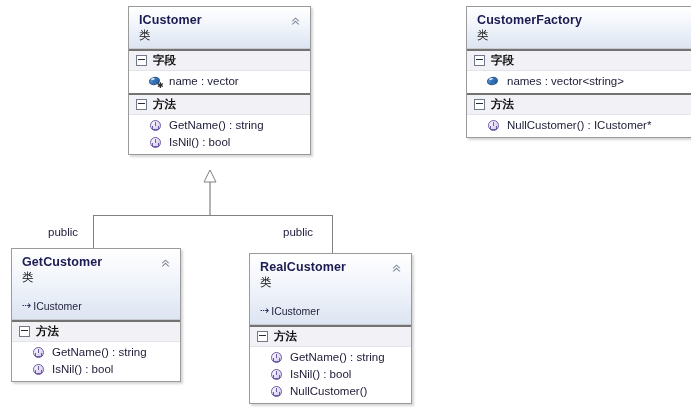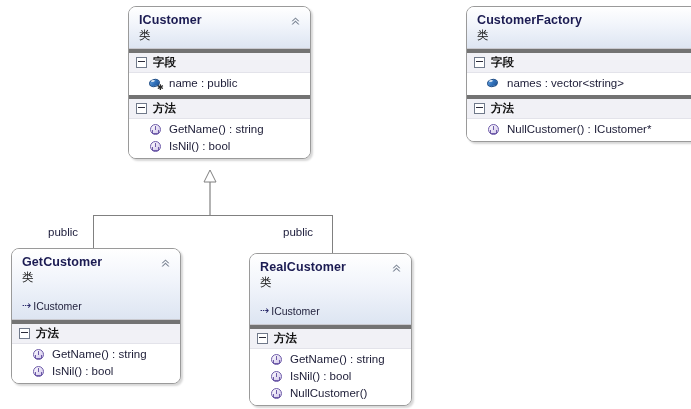--- a/index.html
+++ b/index.html
@@ -36,21 +36,21 @@
     color: #1b1b3a;
     font-family: "Liberation Sans", "DejaVu Sans", sans-serif;
     white-space: nowrap;
   }
 
   
   .class-box {
     position: absolute;
     background: #ffffff;
     border: 1px solid #9a9a9a;
-    border-radius: 8px;
+    border-radius: 0;
     box-shadow: 2px 2px 2px rgba(0,0,0,0.16);
     box-sizing: border-box;
     overflow: hidden;
   }
 
   .cb-header {
     position: relative;
     background: linear-gradient(to bottom, #ffffff 0%, #f2f5fb 42%, #dde5f2 100%);
     padding: 6px 9px 6px 10px;
     box-sizing: border-box;
@@ -96,21 +96,21 @@
   }
 
   .cb-sep {
     height: 1px;
     background: #c9c9cf;
     margin: 0;
   }
 
   .compartment-header {
     background: #f1f1f6;
-    border-top: 4px solid #737373;
+    border-top: 2px solid #737373;
     border-bottom: 1px solid #e3e3ea;
     padding: 2px 6px 3px 7px;
     display: flex;
     align-items: center;
     gap: 6px;
     box-sizing: border-box;
   }
   .expander {
     width: 9px;
     height: 9px;
@@ -267,21 +267,21 @@
       <span class="expander"></span>
       <span class="compartment-title">字段</span>
     </div>
     <div class="member-list">
       <div class="member-row">
         <span class="micon icon-field">
           <span class="disc"></span>
             <span class="glint"></span>
             <span class="mark">✱</span>
         </span>
-        <span class="member-text">name : public</span>
+        <span class="member-text">name : vector</span>
       </div>
     </div>
 
     <div class="compartment-header">
       <span class="expander"></span>
       <span class="compartment-title">方法</span>
     </div>
     <div class="member-list">
       <div class="member-row">
         <span class="micon icon-method">

